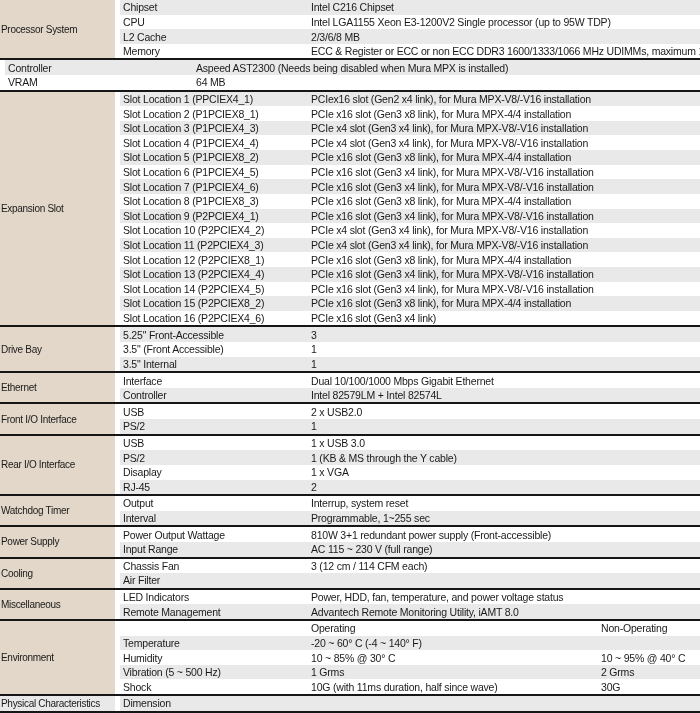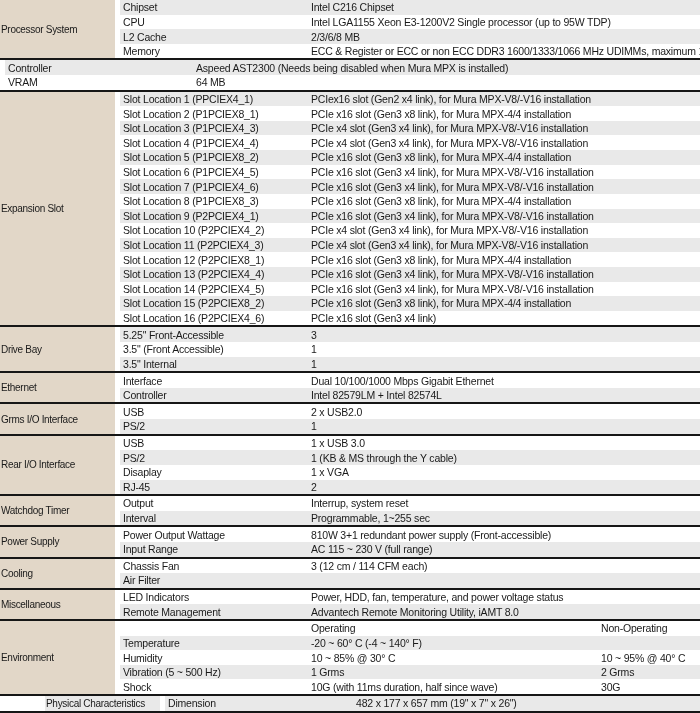--- a/index.html
+++ b/index.html
@@ -27,21 +27,21 @@
   .cat{
     width:115px;flex-shrink:0;
     background:var(--cat-bg);
     display:flex;align-items:center;
     padding-left:1px;
     font-size:10px;
     letter-spacing:-0.3px;
     white-space:nowrap;
     overflow:visible;
   }
-  .cat.plain{background:var(--shade-bg);margin-left:45px;}
+  .cat.plain{background:var(--shade-bg);}
   .gap{width:5px;flex-shrink:0;background:#fff;}
   .rows{flex:1;display:flex;flex-direction:column;min-width:0;}
   .row{
     height:14.61px;
     display:flex;align-items:center;
     background:var(--row-bg);
     white-space:nowrap;overflow:hidden;gap:29px;
   }
   .row.shade{background:var(--shade-bg);}
   .label{
@@ -188,21 +188,21 @@
           <div class="label">Interface</div>
           <div class="value">Dual 10/100/1000 Mbps Gigabit Ethernet</div>
         </div>
         <div class="row shade">
           <div class="label">Controller</div>
           <div class="value">Intel 82579LM + Intel 82574L</div>
         </div>
       </div>
     </div>
     <div class="section">
-      <div class="cat">Grms I/O Interface</div>
+      <div class="cat">Front I/O Interface</div>
       <div class="gap"></div>
       <div class="rows">
         <div class="row">
           <div class="label">USB</div>
           <div class="value">2 x USB2.0</div>
         </div>
         <div class="row shade">
           <div class="label">PS/2</div>
           <div class="value">1</div>
         </div>
@@ -314,17 +314,16 @@
           <div class="value2">30G</div>
         </div>
       </div>
     </div>
     <div class="section">
       <div class="cat plain">Physical Characteristics</div>
       <div class="gap"></div>
       <div class="rows">
         <div class="row shade">
           <div class="label">Dimension</div>
-          <div class="value">482 x 177 x 657 mm (19" x 7" x 26")</div>
         </div>
       </div>
     </div>
   </div>
 
 </body></html>

